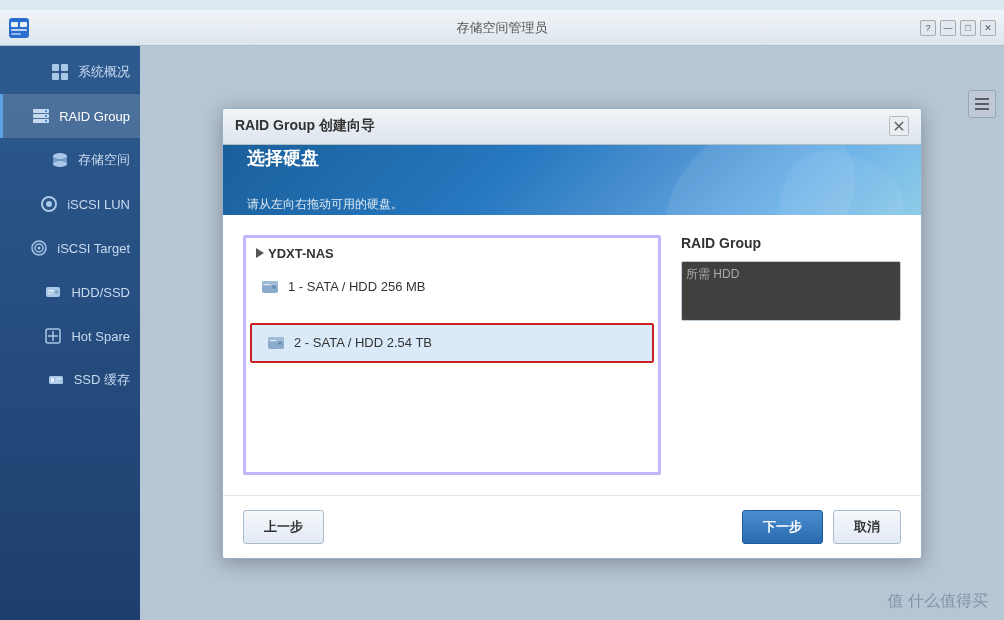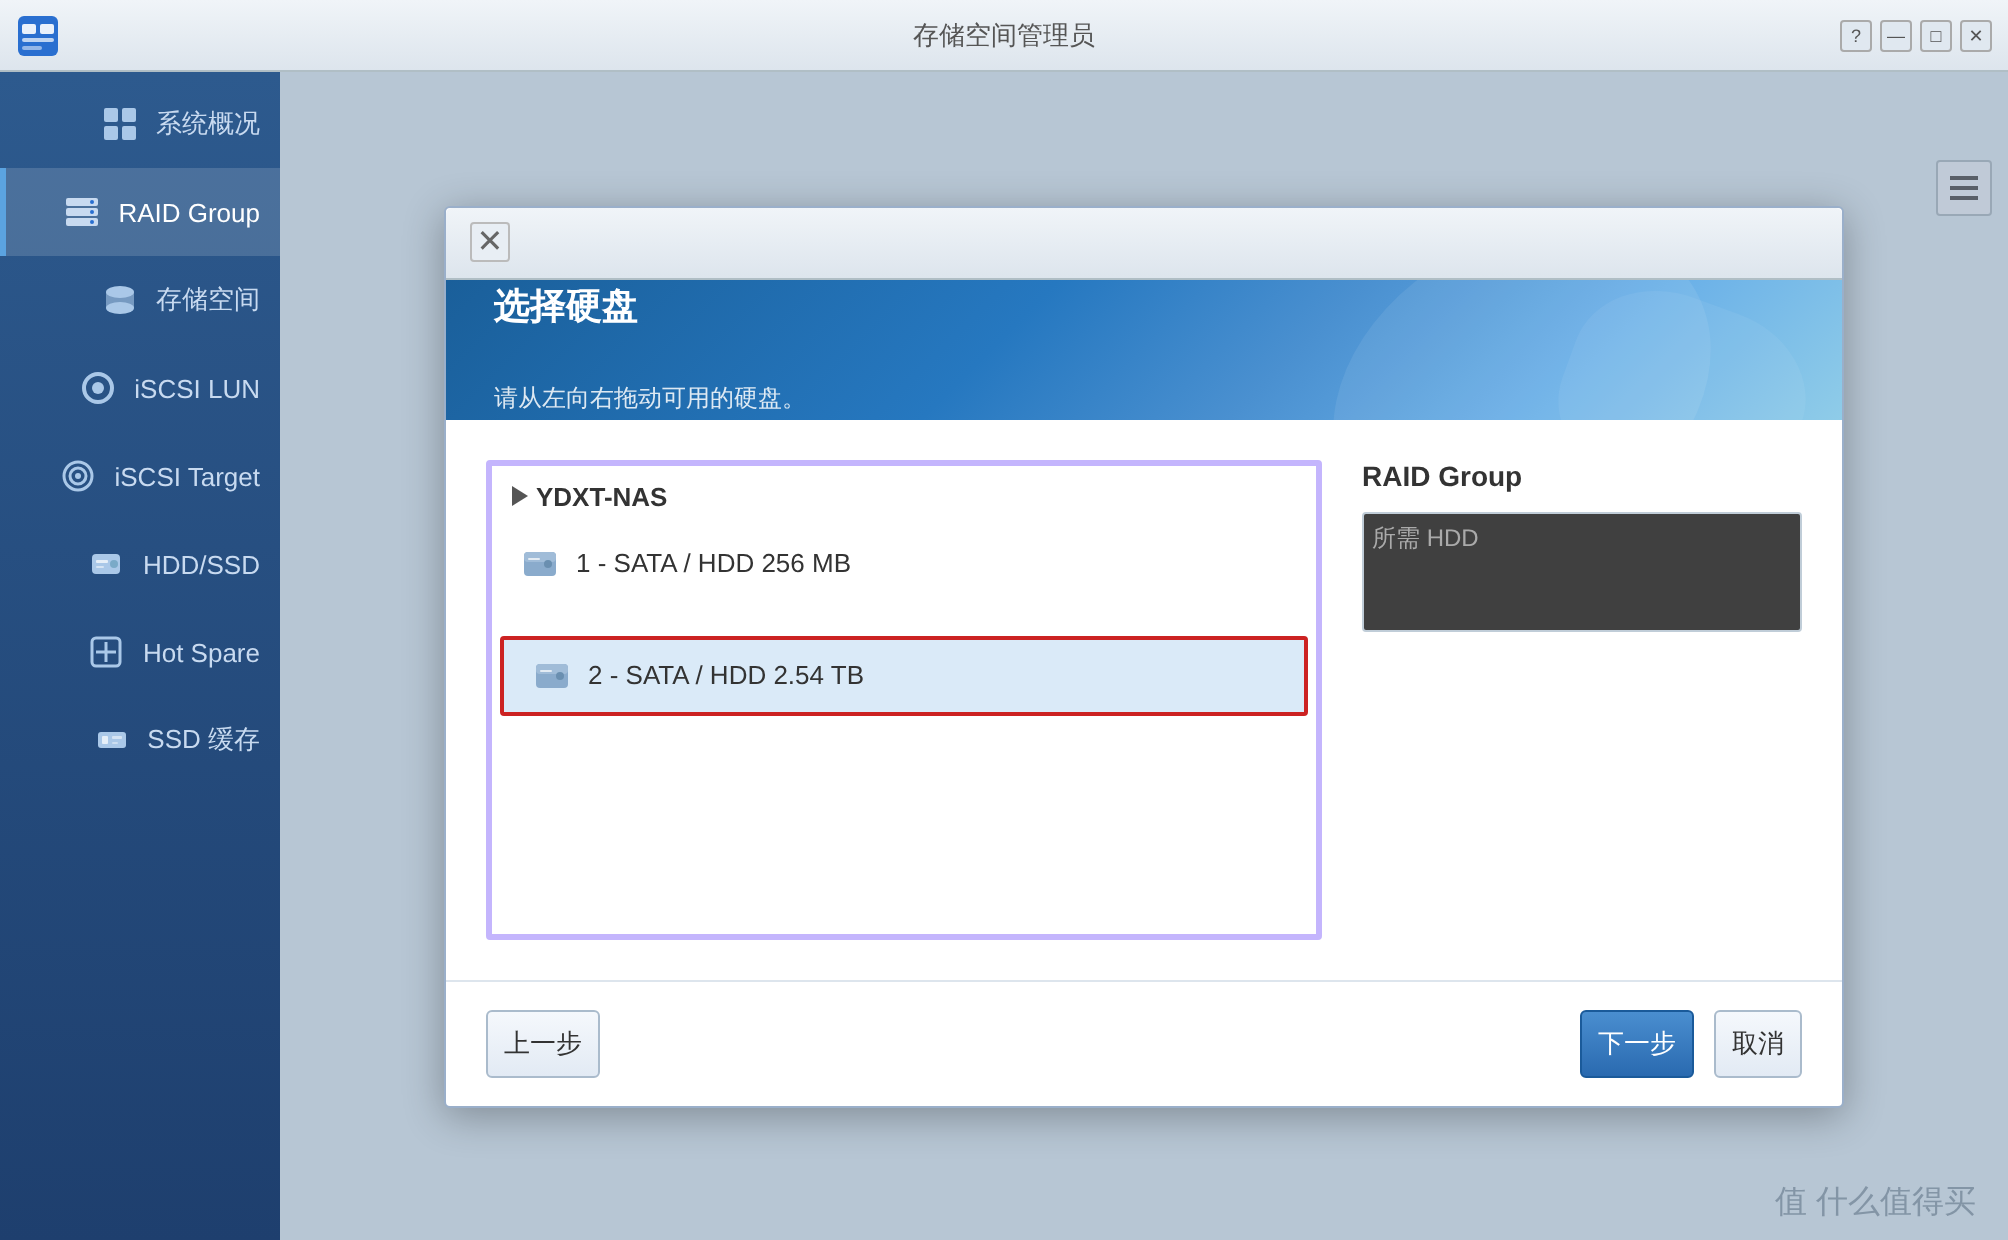--- a/index.html
+++ b/index.html
@@ -25,20 +25,21 @@
     
     .title-bar {
       height: 36px;
       background: linear-gradient(to bottom, #f0f4f8, #dde5ed);
       display: flex;
       align-items: center;
       justify-content: space-between;
       padding: 0 8px;
       border-bottom: 1px solid #b0bec5;
       flex-shrink: 0;
+      margin-top: 10px;
     }
     .title-bar-left {
       display: flex;
       align-items: center;
       gap: 8px;
     }
     .app-icon {
       width: 22px;
       height: 22px;
     }
@@ -294,27 +295,28 @@
 
     
     .dialog-footer {
       padding: 14px 20px;
       display: flex;
       justify-content: space-between;
       align-items: center;
       border-top: 1px solid #dde5ed;
     }
     .btn {
-      padding: 7px 8px;
+      padding: 7px 20px;
       border-radius: 3px;
       border: 1px solid #aabbcc;
       font-size: 13px;
       cursor: pointer;
       background: linear-gradient(to bottom, #f5f8fc, #e2eaf4);
       color: #333;
+      font-weight: bold;
     }
     .btn-primary {
       background: linear-gradient(to bottom, #4a8ed0, #2a6ab0);
       color: #fff;
       border-color: #1a5a9a;
     }
 
     .watermark {
       position: absolute;
       bottom: 8px;
@@ -476,20 +478,21 @@
         <div class="app-menu-line"></div>
         <div class="app-menu-line"></div>
         <div class="app-menu-line"></div>
       </div>
 
       <div class="overlay">
 
         <div class="dialog">
 
           <div class="dialog-titlebar">
+            <span class="dialog-title">RAID Group 创建向导</span>
             <div class="dialog-close">✕</div>
           </div>
 
           <div class="dialog-banner">
             <div class="banner-title">选择硬盘</div>
             <div class="banner-subtitle">请从左向右拖动可用的硬盘。</div>
           </div>
 
           <div class="dialog-body">
 

